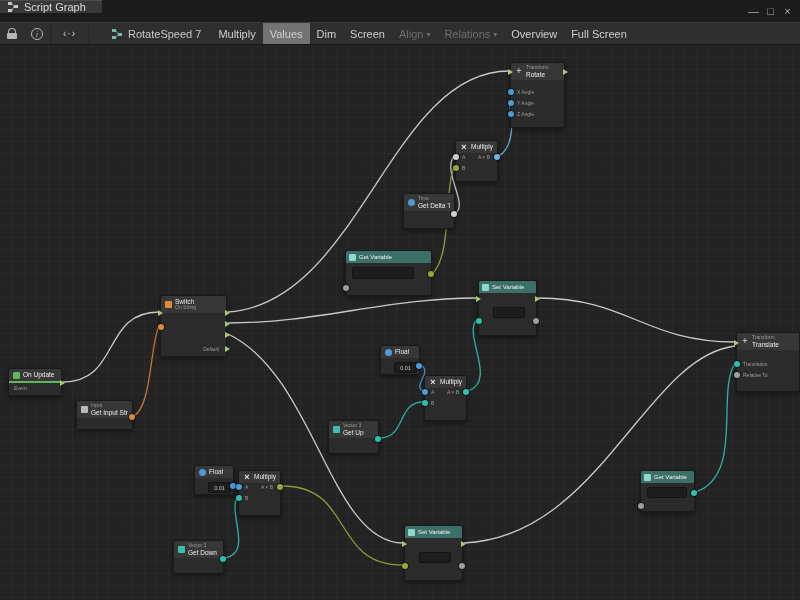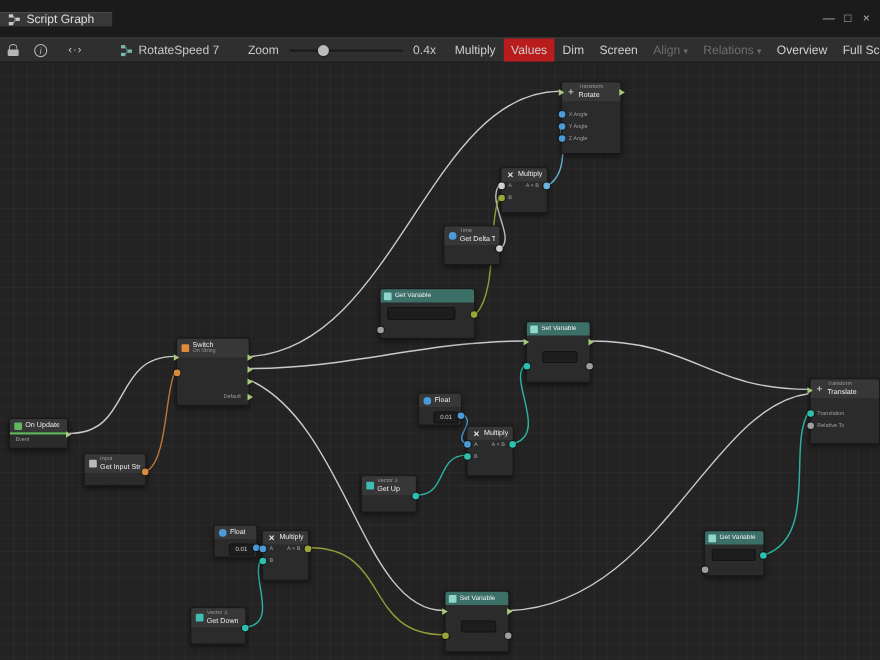--- a/index.html
+++ b/index.html
@@ -1,41 +1,41 @@
 <!DOCTYPE html>
 <html><head>
 <meta charset="utf-8">
 <style>
   *{margin:0;padding:0;box-sizing:border-box}
   html,body{width:800px;height:600px;overflow:hidden}
   body{background:#232323;font-family:"Liberation Sans",sans-serif;position:relative;user-select:none}
 
   
-  .titlebar{height:34px;background:#1b1b1b;display:flex;align-items:center;font-size:11px;color:#ddd}
+  .titlebar{height:22px;background:#1b1b1b;display:flex;align-items:flex-start;font-size:11px;color:#ddd}
   .tab{display:flex;align-items:center;gap:5px;background:#383838;padding:0 16px 0 7px;border-top:1px solid #4d4d4d;cursor:default}
   .tab svg{display:block}
   .win-controls{margin-left:auto;display:flex;align-items:center;padding-right:4px;color:#b0b0b0}
   .win-btn{width:17px;text-align:center;font-size:11px;line-height:22px;cursor:default}
 
   
   .toolbar{height:23px;background:#2f2f2f;border-top:1px solid #3b3b3b;border-bottom:1px solid #171717;display:flex;align-items:center;font-size:11px;color:#c8c8c8;white-space:nowrap}
   .tb-icon{display:flex;align-items:center;justify-content:center;height:100%;padding:0 7px}
   .tb-sep{width:1px;height:100%;background:#252525}
   .lock{position:relative;width:10px;height:11px}
   .lock .shackle{position:absolute;left:1px;top:0;width:8px;height:6px;border:1px solid #b5b5b5;border-bottom:none;border-radius:4px 4px 0 0}
   .lock .body{position:absolute;left:0;bottom:0;width:10px;height:6px;background:#b5b5b5;border-radius:1px}
   .info-circle{width:12px;height:12px;border:1px solid #b5b5b5;border-radius:50%;font-size:9px;line-height:10px;text-align:center;color:#b5b5b5;font-style:italic;font-family:"Liberation Serif",serif}
   .fit-btn{height:100%;display:flex;align-items:center;padding:0 12px;color:#cfcfcf;font-size:10px;letter-spacing:1px}
   .crumb{display:flex;align-items:center;gap:5px;margin-left:22px}
   .zoom-wrap{display:flex;align-items:center;margin-left:26px}
   .zoom-track{width:104px;height:2px;background:#1b1b1b;border-radius:1px;position:relative;margin:0 9px}
   .zoom-handle{position:absolute;top:-4px;width:10px;height:10px;border-radius:50%;background:#bcbcbc;box-shadow:0 1px 2px rgba(0,0,0,.5)}
   .toggles{display:flex;align-items:stretch;height:100%;margin-left:10px}
   .tb-btn{padding:0 7px;display:flex;align-items:center;gap:3px;cursor:default;color:#cfcfcf}
-  .tb-btn.active{background:#b91c1c}
+  .tb-btn.active{background:#737373}
   .tb-btn.disabled{color:#6d6d6d}
   .tb-btn .caret{font-size:8px;position:relative;top:1px}
 
   
   .canvas{position:relative;width:800px;height:555px;overflow:hidden;background-color:#232323;
     background-image:
       linear-gradient(rgba(255,255,255,0.028) 1px,transparent 1px),
       linear-gradient(90deg,rgba(255,255,255,0.028) 1px,transparent 1px),
       linear-gradient(rgba(0,0,0,0.14) 1px,transparent 1px),
       linear-gradient(90deg,rgba(0,0,0,0.14) 1px,transparent 1px);
@@ -100,27 +100,20 @@
   <div class="tb-sep"></div>
   <div class="crumb">
     <svg width="12" height="12" viewBox="0 0 12 12">
       <rect x="1" y="1" width="4" height="3" fill="#7ab8b0"></rect>
       <rect x="7" y="5" width="4" height="3" fill="#7ab8b0"></rect>
       <rect x="1" y="8" width="4" height="3" fill="#7ab8b0"></rect>
       <path d="M5 2.5 L7 6.5 M5 9.5 L7 6.5" stroke="#5e938c" stroke-width="1" fill="none"></path>
     </svg>
     <span>RotateSpeed 7</span>
   </div>
-  <div class="zoom-wrap">
-    <span>Zoom</span>
-    <span class="zoom-track">
-      <span class="zoom-handle" style="left:26px"></span>
-    </span>
-    <span>0.4x</span>
-  </div>
   <div class="toggles">
       <div class="tb-btn">
         <span>Multiply</span>
       </div>
       <div class="tb-btn active">
         <span>Values</span>
       </div>
       <div class="tb-btn">
         <span>Dim</span>
       </div>

